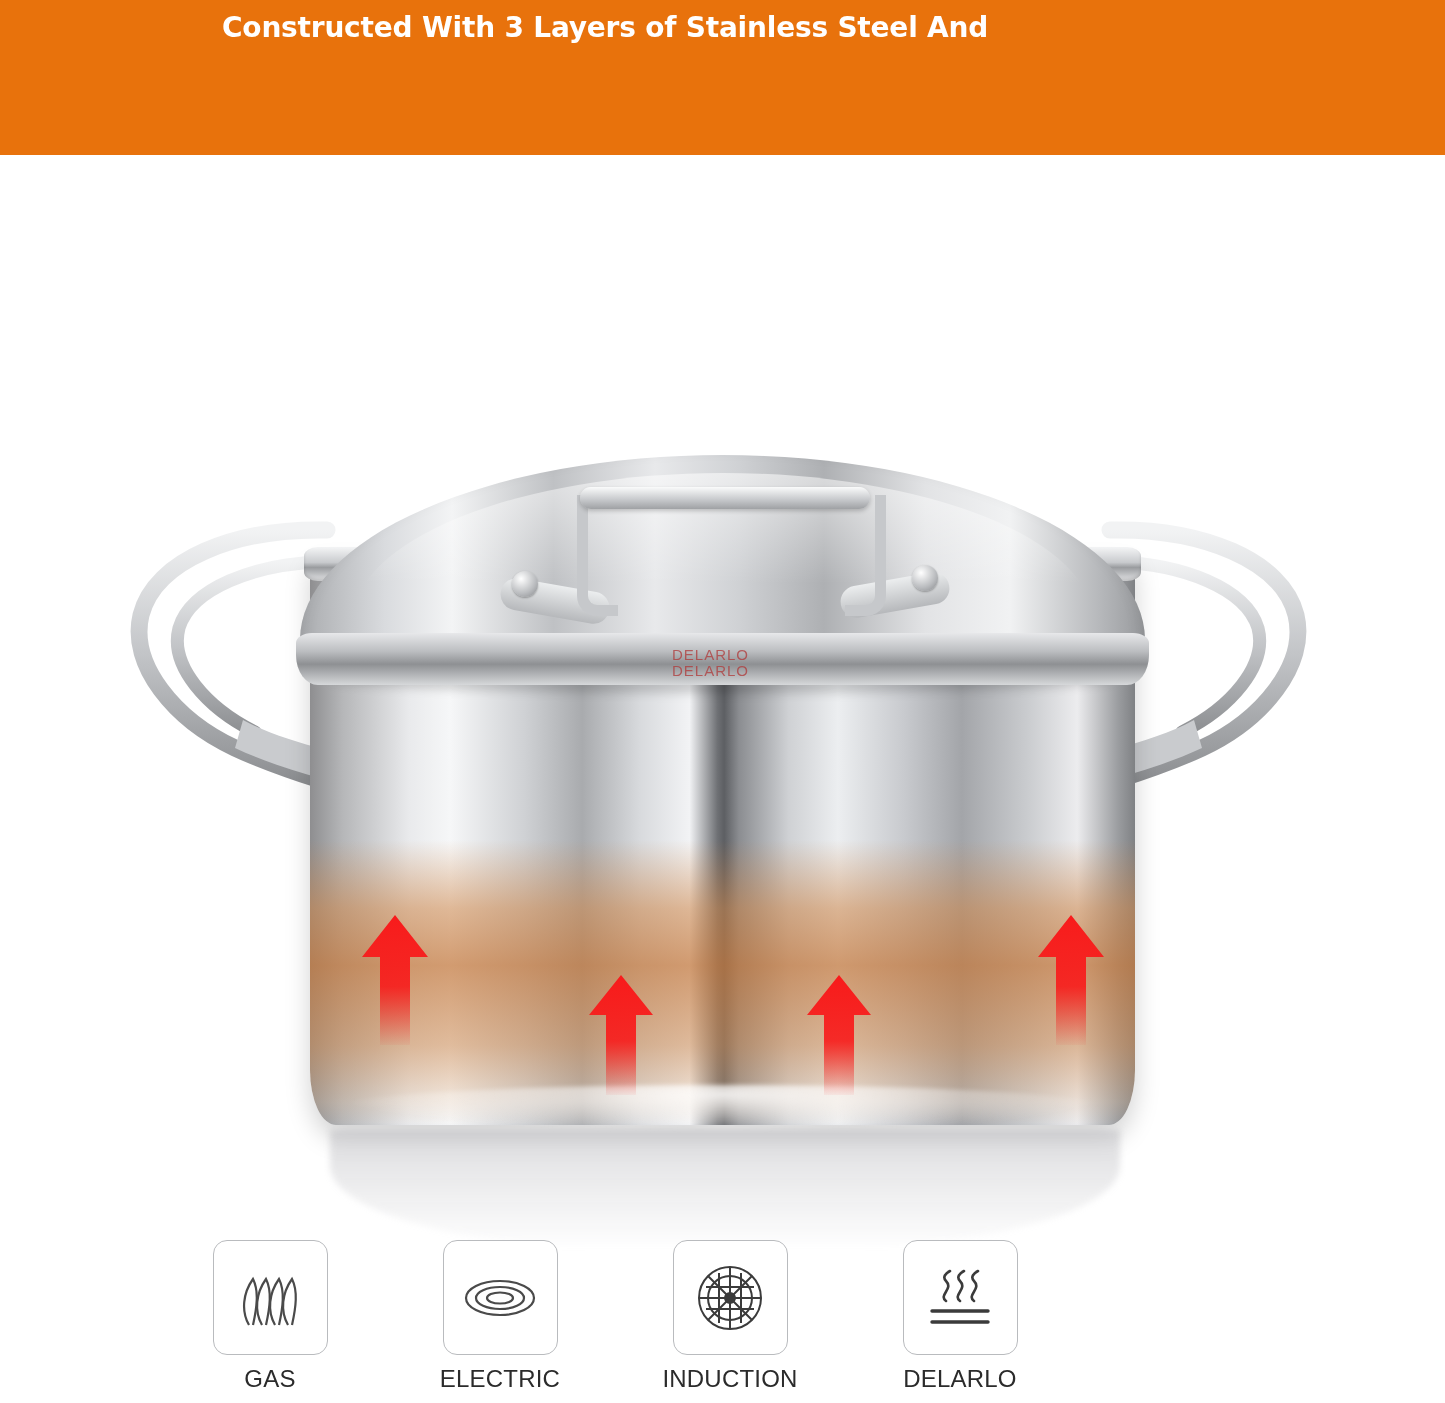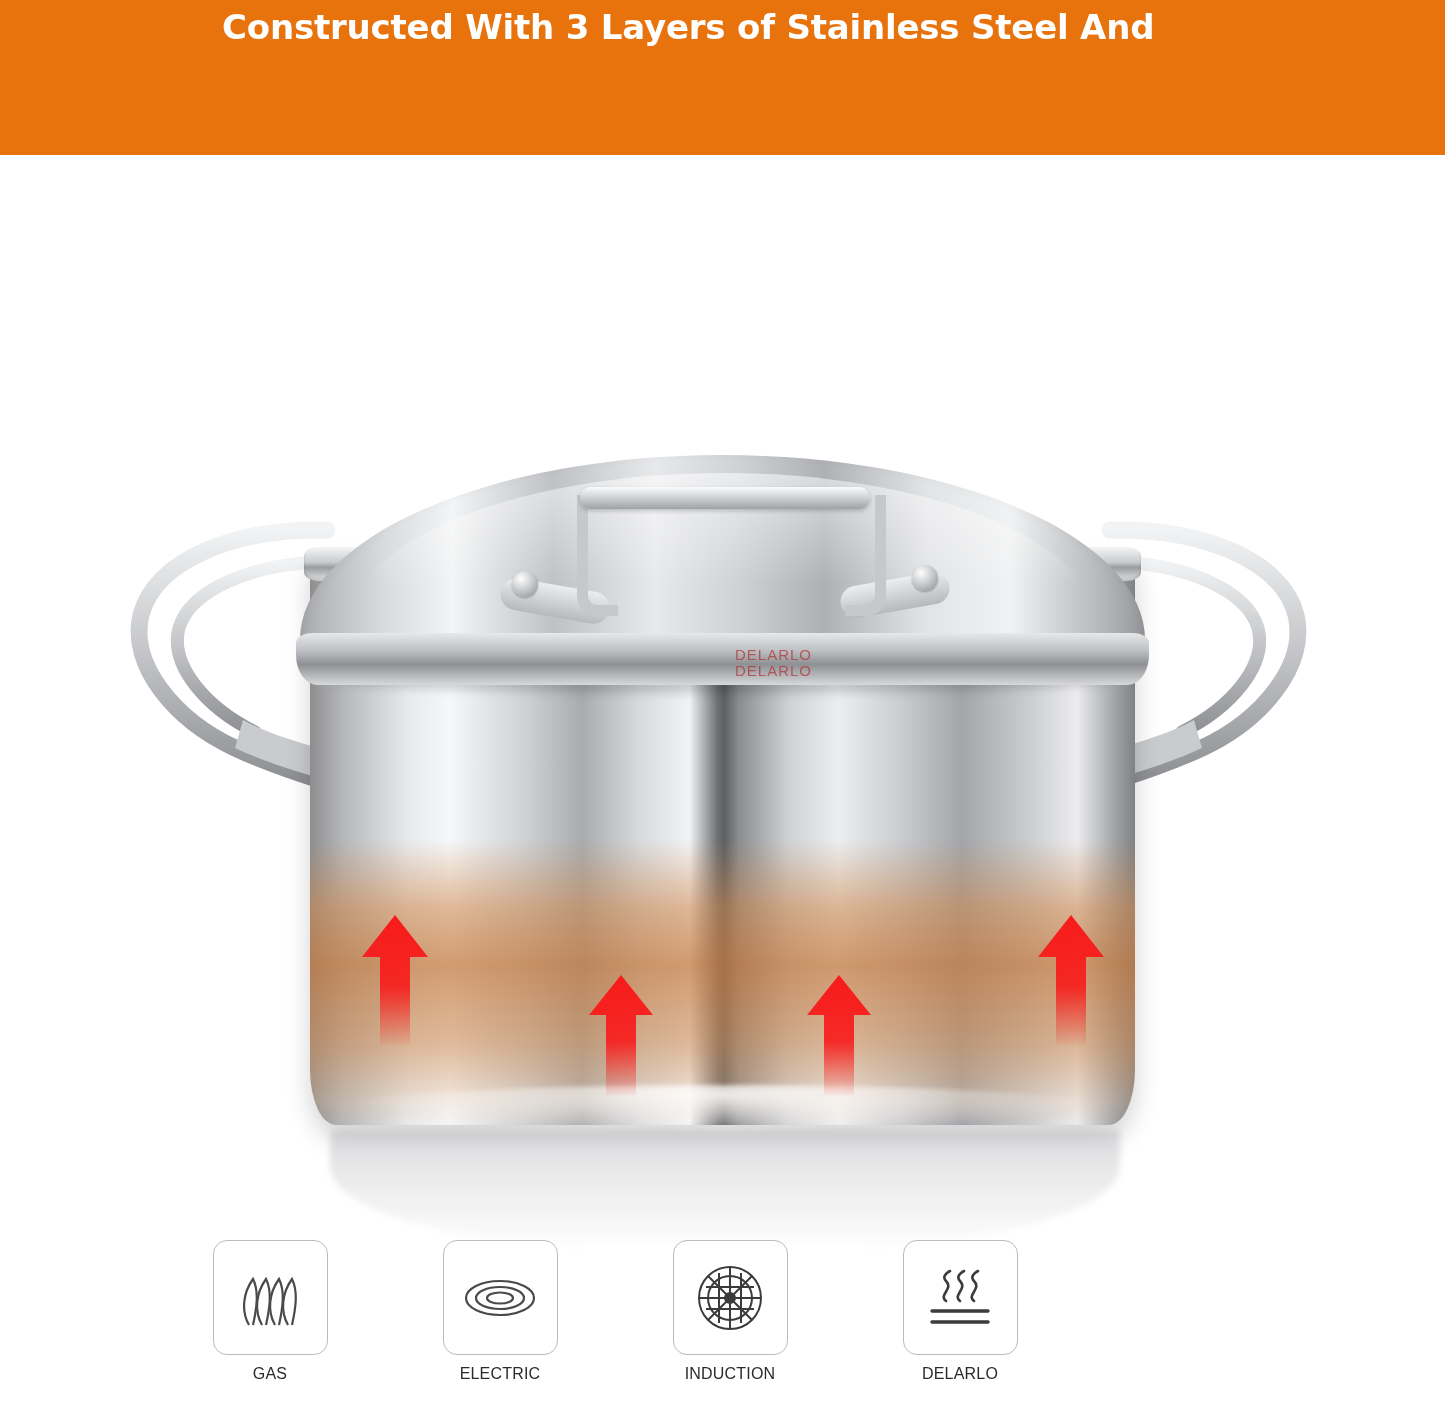--- a/index.html
+++ b/index.html
@@ -16,21 +16,21 @@
     position:absolute;left:0;top:0;width:1445px;height:155px;
     background:#e8720c;
     box-sizing:border-box;
   }
   .banner-inner{
     position:absolute;left:222px;top:6px;right:20px;
   }
   .banner-line{
     color:#ffffff;
     font-weight:bold;
-    font-size:34px;
+    font-size:28px;
     line-height:43px;
     white-space:nowrap;
     letter-spacing:-0.2px;
   }
 
   
   .stage{
     position:absolute;left:0;top:155px;width:1445px;height:1100px;
     background:#ffffff;
   }
@@ -115,21 +115,21 @@
   }
   .lid-shadow{
     position:absolute;left:330px;top:512px;width:785px;height:26px;
     border-radius:50%;
     background:rgba(0,0,0,0.16);
     filter:blur(5px);
   }
   .brandmark{
     position:absolute;left:672px;top:492px;width:140px;height:32px;
     color:#b03a3a;font-size:15px;line-height:16px;letter-spacing:1px;
-    text-align:right;opacity:.75;font-family:"Liberation Sans", sans-serif;
+    text-align:left;opacity:.75;font-family:"Liberation Sans", sans-serif;
   }
 
   
   .lid-handle-bar{
     position:absolute;left:580px;top:332px;width:290px;height:22px;
     border-radius:12px;
     background:linear-gradient(to bottom,#fafbfb,#c9cbce 55%,#9fa1a4);
     box-shadow:0 2px 4px rgba(0,0,0,0.2);
   }
   .lid-handle-left{
@@ -176,21 +176,21 @@
   .compat-item{
     position:absolute;width:230px;text-align:center;
   }
   .compat-box{
     width:115px;height:115px;margin:0 auto;
     border:1.6px solid #b9bbbe;border-radius:14px;
     display:flex;align-items:center;justify-content:center;
     box-sizing:border-box;background:#fff;
   }
   .compat-label{
-    margin-top:10px;font-size:16px;color:#2b2b2b;
+    margin-top:10px;font-size:24px;color:#2b2b2b;
     font-family:"Liberation Sans", sans-serif;letter-spacing:.2px;
   }
 </style>
 </head>
 <body>
 
 <div class="banner">
   <div class="banner-inner">
     <div class="banner-line">Constructed With 3 Layers of Stainless Steel And</div>
   </div>

